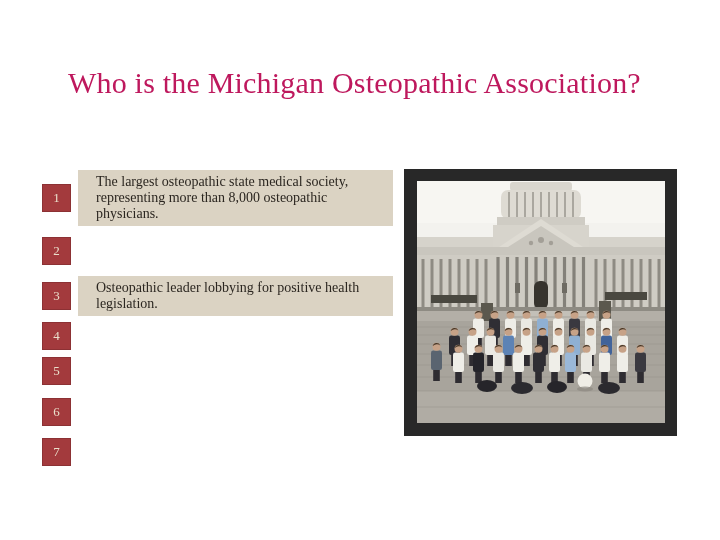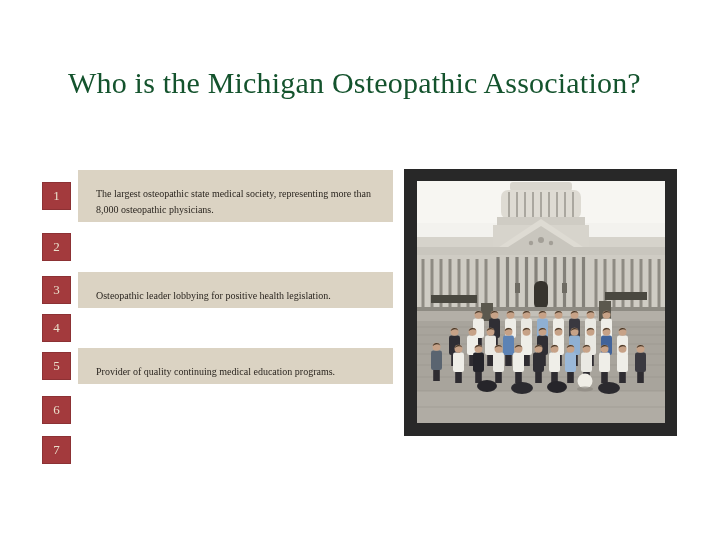--- a/index.html
+++ b/index.html
@@ -1,28 +1,28 @@
 <!DOCTYPE html>
 <html><head>
 <meta charset="utf-8">
 <style>
   html,body{margin:0;padding:0;background:#ffffff;}
   .stage{position:relative;width:720px;height:540px;background:#ffffff;overflow:hidden;
          font-family:"Liberation Serif", serif;}
-  .title{position:absolute;left:68px;top:66px;font-size:30px;line-height:1.1;color:#14532d;
+  .title{position:absolute;left:68px;top:66px;font-size:30px;line-height:1.1;color:#be185d;
          letter-spacing:.2px;font-weight:400;margin:0;white-space:nowrap;}
   .subtitle{position:absolute;left:68px;top:106px;font-size:19px;font-style:italic;
             color:#151515;font-weight:400;margin:0;white-space:nowrap;}
   .list{position:absolute;left:42px;top:170px;width:351px;display:flex;flex-direction:column;gap:6px;}
   .row{display:flex;align-items:center;}
   .num{flex:0 0 29px;width:29px;height:28px;box-sizing:border-box;background:#a33a3d;
        border:1px solid #8c3134;color:#eadfcb;font-size:13px;display:flex;align-items:center;
        justify-content:center;margin-right:7px;}
   .bar{flex:1;align-self:stretch;background:#dbd3c3;display:flex;align-items:center;
-       padding:16px 10px 4px 18px;box-sizing:border-box;color:#2b2620;font-size:10px;line-height:16px;}
+       padding:4px 10px 4px 18px;box-sizing:border-box;color:#2b2620;font-size:14px;line-height:16px;}
   .h43{min-height:43px}.h38{min-height:38px}.h31{min-height:31px}
   .h28{min-height:28px}.h30{min-height:30px}.h39{min-height:39px}
   .photo-frame{position:absolute;left:404px;top:169px;width:273px;height:267px;background:#282828;}
   .photo-frame svg{position:absolute;left:13px;top:12px;width:248px;height:242px;display:block;}
 </style>
 </head>
 <body>
 
 <div class="stage">
 
@@ -42,23 +42,20 @@
       <div class="num">3</div>
       <div class="bar">
           <span>Osteopathic leader lobbying for positive health legislation.</span>
         </div>
     </div>
     <div class="row h28">
       <div class="num">4</div>
     </div>
     <div class="row h30">
       <div class="num">5</div>
-      <div class="bar">
-          <span>Provider of quality continuing medical education programs.</span>
-        </div>
     </div>
     <div class="row h39">
       <div class="num">6</div>
     </div>
     <div class="row h30">
       <div class="num">7</div>
     </div>
   </div>
 
   <figure class="photo-frame" style="margin:0">

